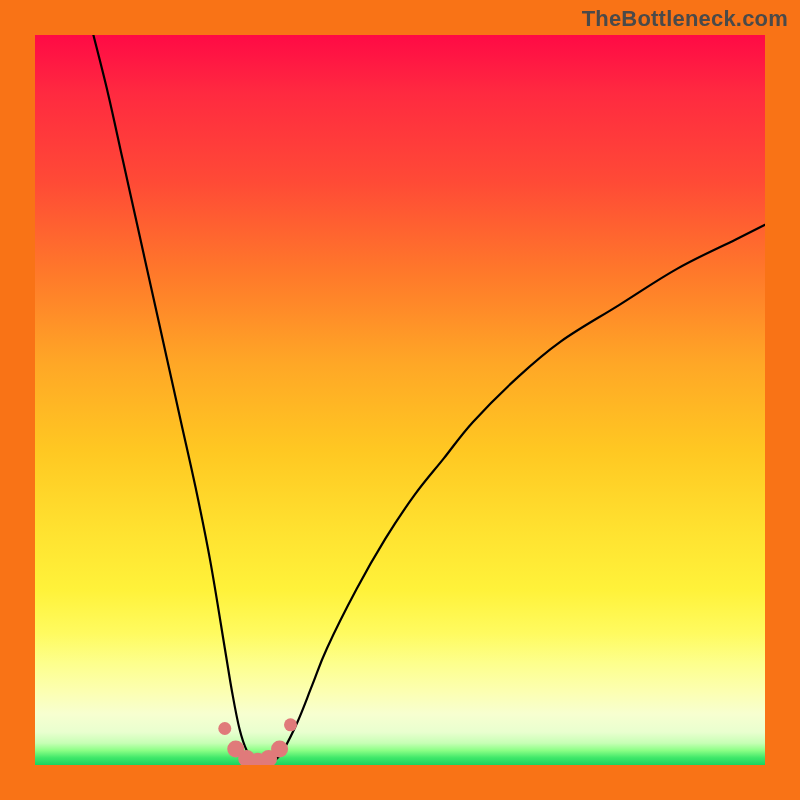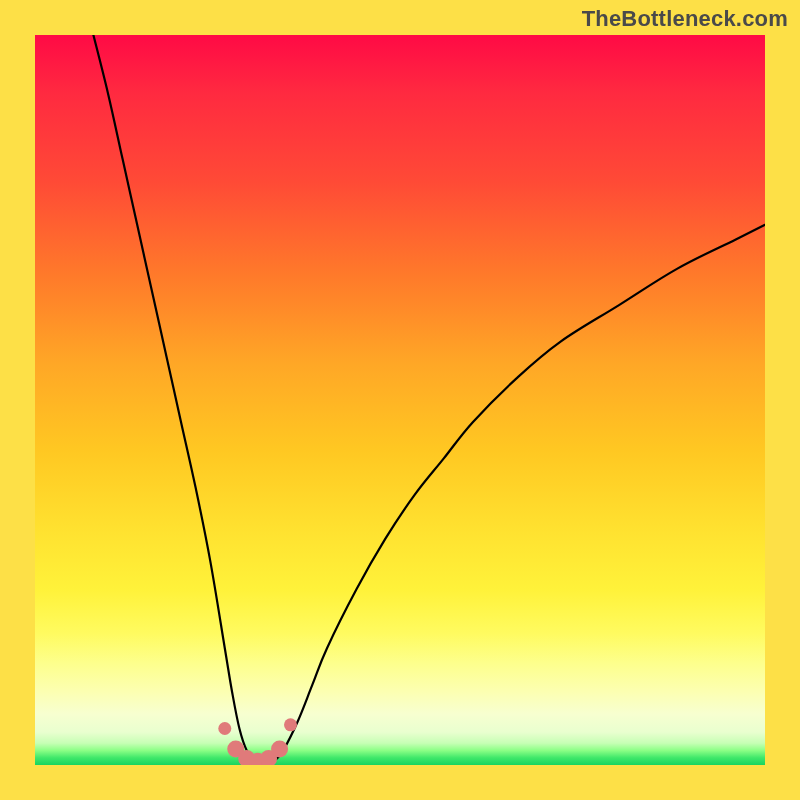--- a/index.html
+++ b/index.html
@@ -8,21 +8,21 @@
     width: 800px;
     height: 800px;
     background: #000;
     font-family: Arial, Helvetica, sans-serif;
     overflow: hidden;
   }
   .stage {
     position: relative;
     width: 800px;
     height: 800px;
-    background: #fde047;
+    background: #f97316;
   }
   .watermark {
     position: absolute;
     top: 6px;
     right: 12px;
     font-size: 22px;
     font-weight: 600;
     color: #4a4a4a;
     letter-spacing: 0.2px;
     z-index: 10;

